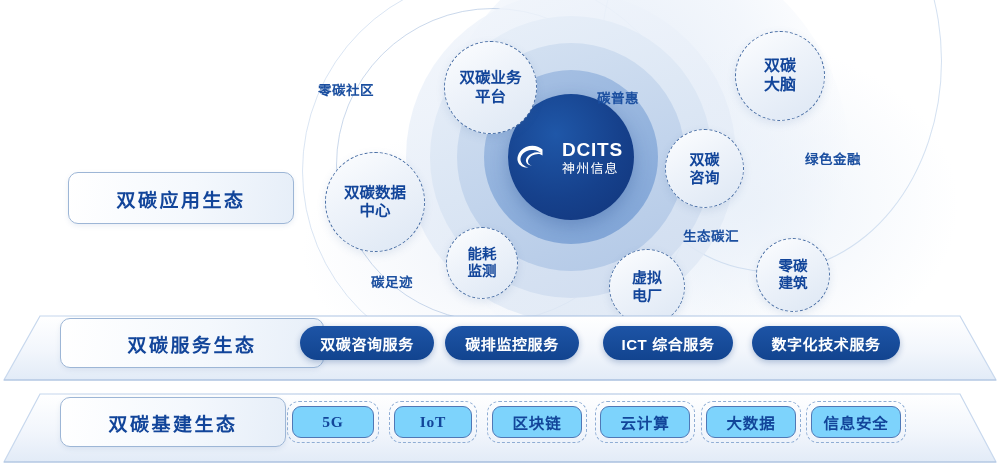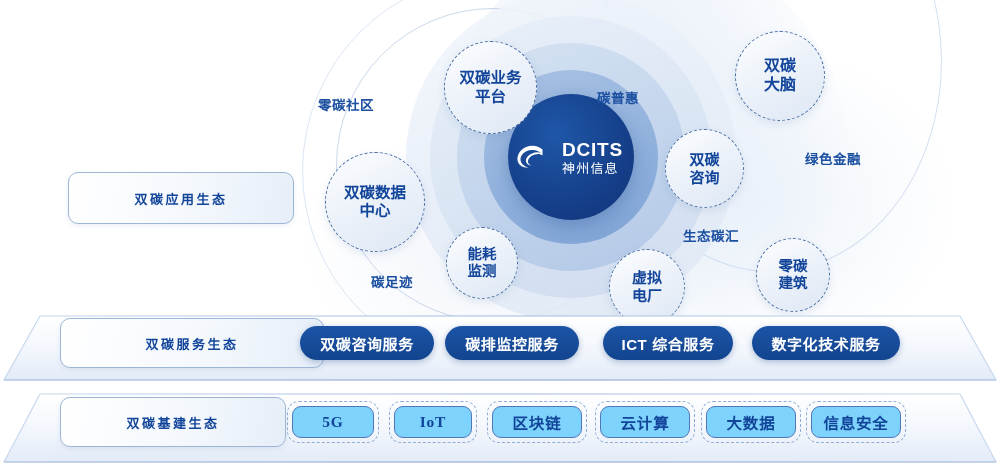--- a/index.html
+++ b/index.html
@@ -99,21 +99,21 @@
   
   .band{position:absolute;left:0;width:1000px;}
   .band-shape{position:absolute;left:0;top:0;width:1000px;height:100%;}
 
   .row-title{
     position:absolute;display:flex;align-items:center;justify-content:center;
     box-sizing:border-box;
     border:1px solid #9db6d6;
     border-radius:10px;
     background:linear-gradient(100deg,#ffffff 0%,#f4f8fd 55%,#e6eef8 100%);
-    color:#12459a;font-weight:700;font-size:13px;letter-spacing:2.5px;
+    color:#12459a;font-weight:700;font-size:19px;letter-spacing:2.5px;
     box-shadow:0 2px 5px rgba(90,125,175,.12);
   }
 
   .pill-solid{
     position:absolute;display:flex;align-items:center;justify-content:center;
     height:34px;border-radius:17px;
     background:linear-gradient(180deg,#1d54a6 0%,#12448f 100%);
     color:#ffffff;font-weight:700;font-size:15px;letter-spacing:.6px;
     box-shadow:0 2px 6px rgba(18,60,130,.3);
     white-space:nowrap;box-sizing:border-box;
@@ -208,21 +208,21 @@
     </div>
   </div>
 
   <div class="bubble" style="left:756px;top:238px;width:74px;height:74px;font-size:14.5px;">
     <div>
       <span>零碳</span>
       <span>建筑</span>
     </div>
   </div>
 
-  <div class="flabel" style="left:318px;top:94px;">零碳社区</div>
+  <div class="flabel" style="left:318px;top:79px;">零碳社区</div>
   <div class="flabel" style="left:597px;top:87px;">碳普惠</div>
   <div class="flabel" style="left:805px;top:148px;">绿色金融</div>
   <div class="flabel" style="left:371px;top:271px;">碳足迹</div>
   <div class="flabel" style="left:683px;top:225px;">生态碳汇</div>
 
   <div class="row-title" style="left:68px;top:172px;width:226px;height:52px;">双碳应用生态</div>
 
   <div class="band" style="top:312px;height:72px;">
     <svg class="band-shape" viewBox="0 0 1000 72" preserveAspectRatio="none">
       <defs>

